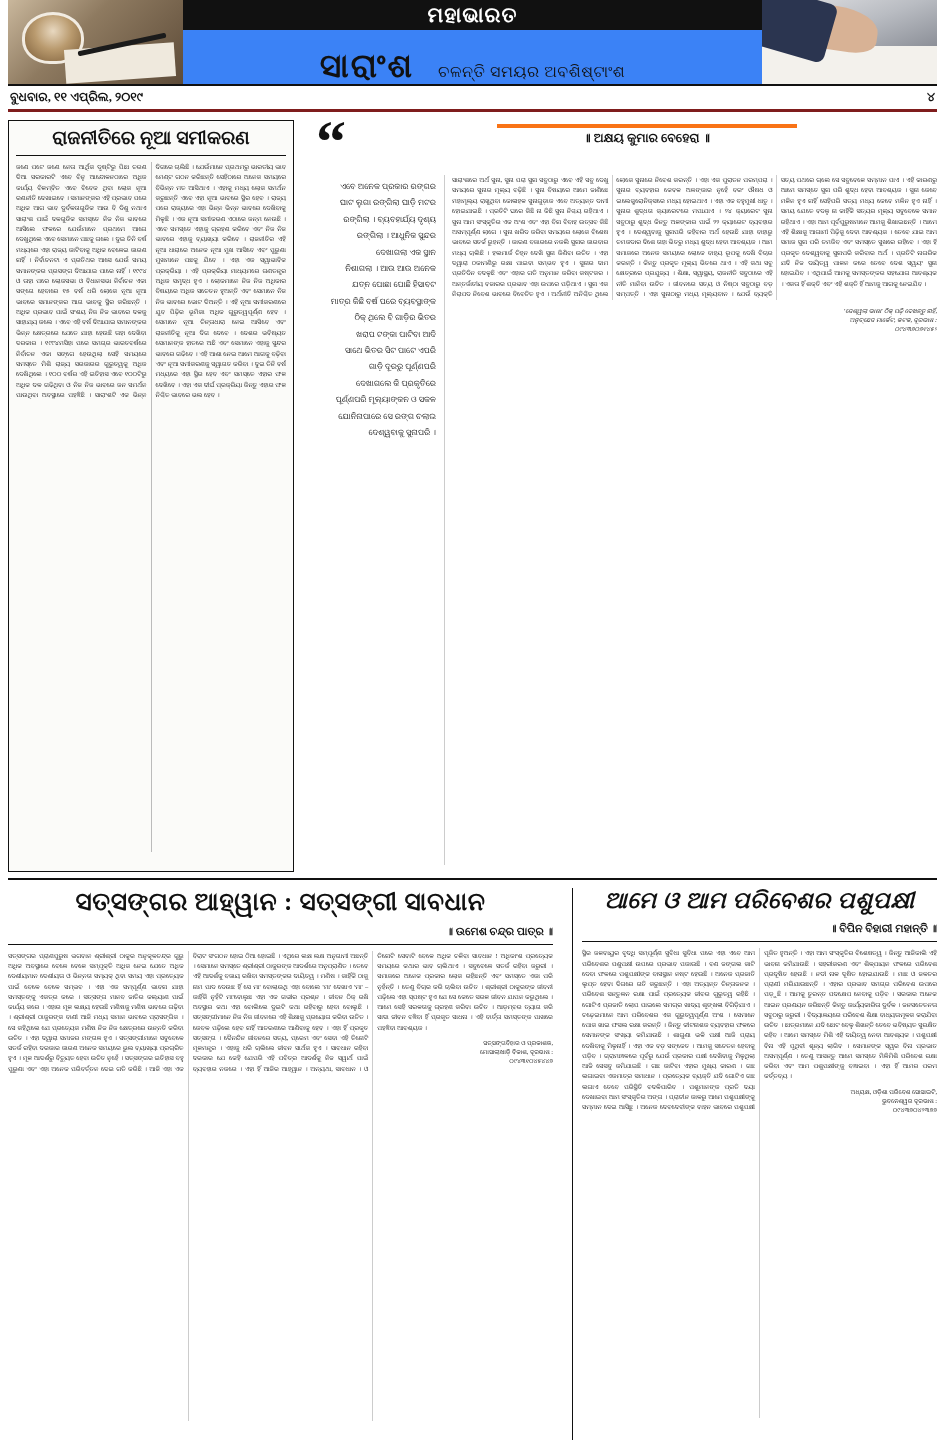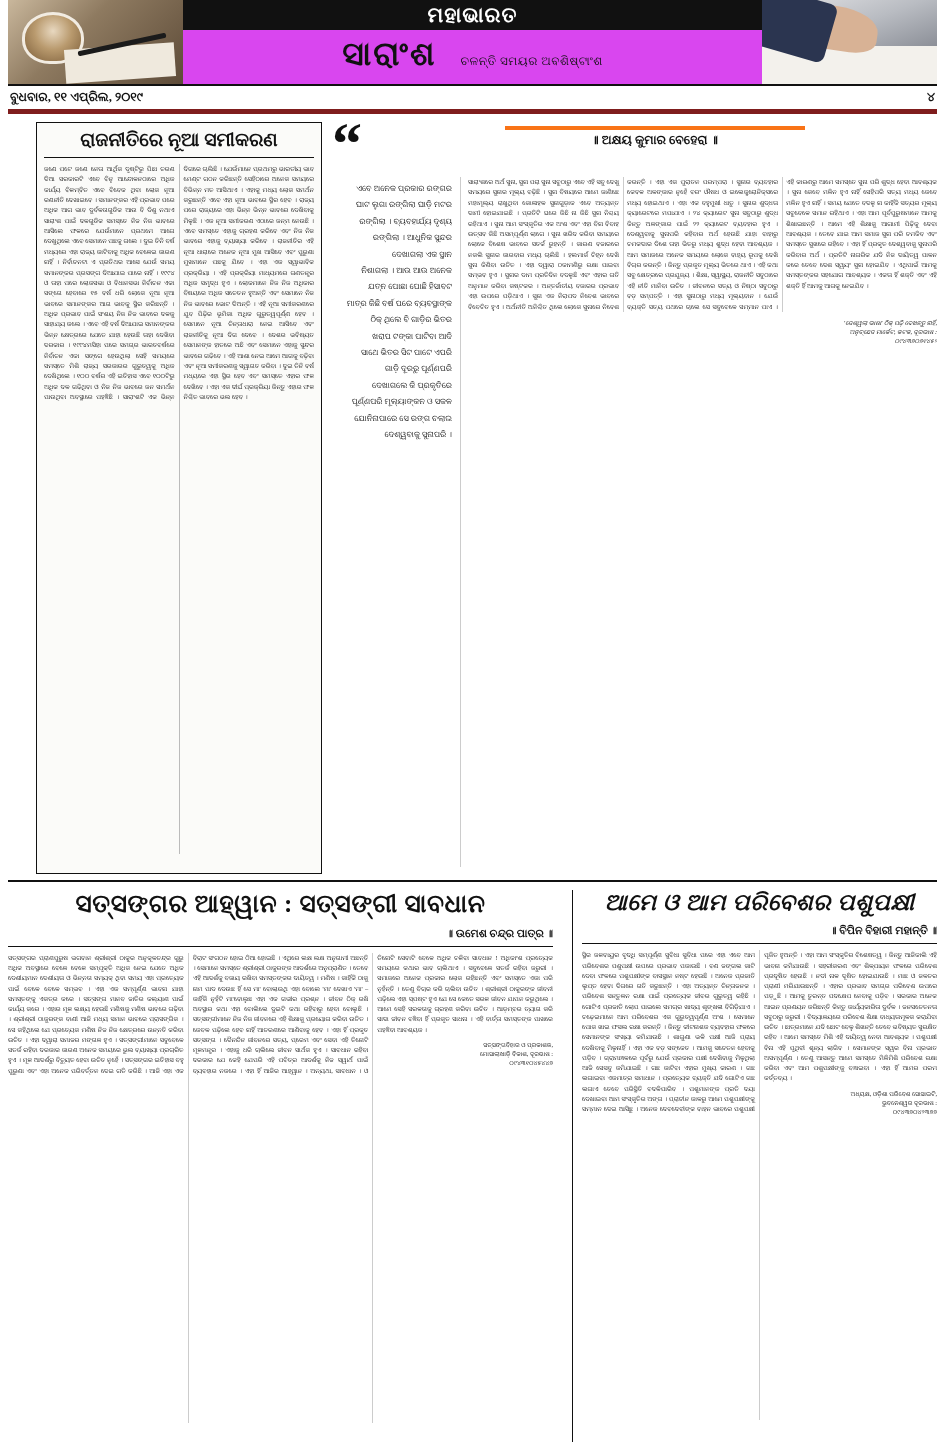--- a/index.html
+++ b/index.html
@@ -80,25 +80,25 @@
   }
   .mast-photo-right .paper {
     position: absolute;
     left: 0; bottom: 0;
     width: 175px; height: 38px;
     background: #f3f1ec;
   }
   .mast-center {
     flex: 1;
     position: relative;
-    background: #d946ef;
+    background: #3b82f6;
     display: flex;
     flex-direction: column;
     align-items: center;
-    justify-content: center;
+    justify-content: flex-end;
   }
   .brand-strip {
     position: absolute;
     top: 0; left: 0; right: 0;
     height: 30px;
     background: #111;
   }
   .brand-name {
     position: absolute;
     top: 1px;
@@ -114,43 +114,42 @@
     margin-top: 24px;
     font-size: 33px;
     font-weight: bold;
     letter-spacing: 2px;
     line-height: 1.05;
     display: flex;
     align-items: baseline;
     gap: 24px;
   }
   .section-sub {
-    font-size: 12px;
+    font-size: 16px;
     font-weight: normal;
     letter-spacing: 0.5px;
   }
 
   
   .datebar {
     display: flex;
     justify-content: space-between;
     align-items: center;
     font-size: 12.5px;
     padding: 4px 2px 4px 2px;
-    border-bottom: 5px solid #7f1d1d;
+    border-bottom: 3px solid #7f1d1d;
     font-weight: bold;
   }
 
   
   .top-section {
     display: flex;
-    gap: 10px;
+    gap: 22px;
     padding-top: 8px;
     height: 760px;
-    margin-left: 28px;
   }
   .left-box {
     width: 286px;
     border: 1px solid #111;
     padding: 6px 7px;
     background: #fbfbf9;
   }
   .left-box-title {
     text-align: center;
     font-size: 19px;

